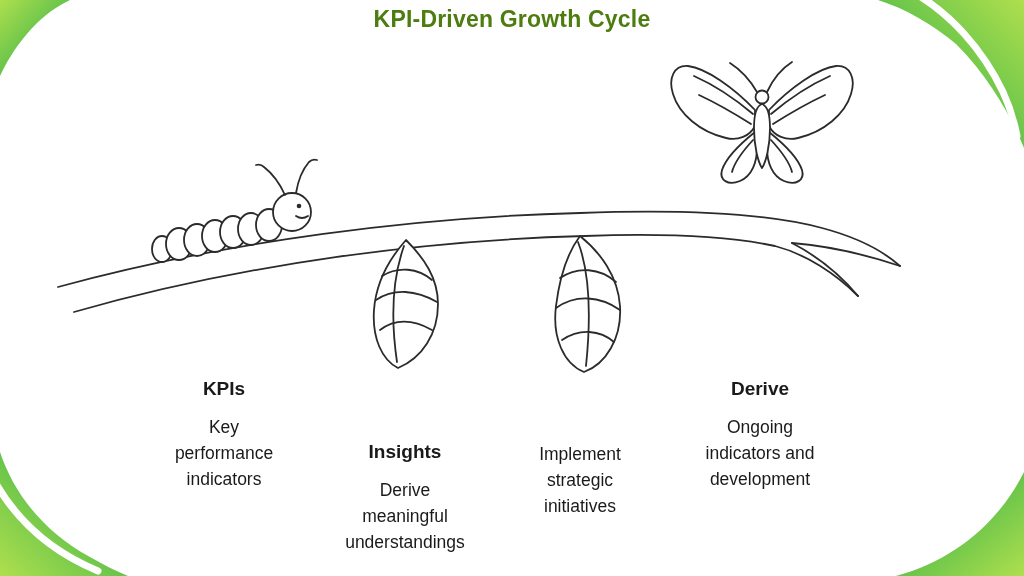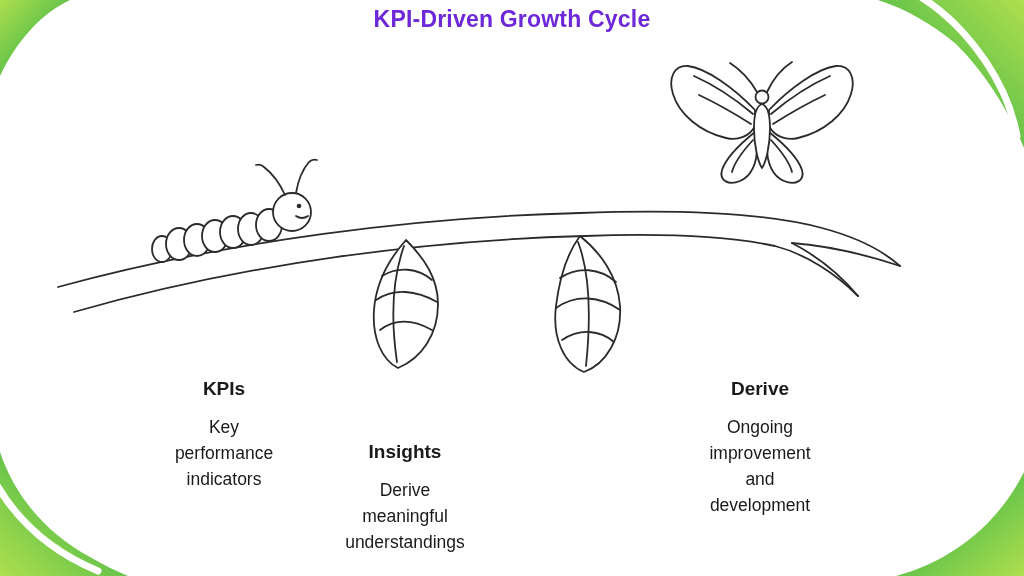--- a/index.html
+++ b/index.html
@@ -5,21 +5,21 @@
   html,body { margin:0; padding:0; background:#ffffff; }
   .slide {
     position:relative; width:1024px; height:576px;
     background:#ffffff; overflow:hidden;
     font-family:"Liberation Sans", sans-serif;
   }
   .art { position:absolute; left:0; top:0; width:1024px; height:576px; }
   .title {
     position:absolute; top:6px; left:0; width:100%;
     text-align:center; font-size:23px; font-weight:700;
-    color:#6d28d9; margin:0; letter-spacing:0.2px;
+    color:#4d7c0f; margin:0; letter-spacing:0.2px;
   }
   .stage { position:absolute; text-align:center; color:#1a1a1a; }
   .stage h3 { margin:0 0 14px 0; font-size:19px; font-weight:700; }
   .stage p  { margin:0; font-size:17.5px; line-height:26px; font-weight:400; }
   .s1 { left:165px; top:378px; width:118px; }
   .s2 { left:339px; top:441px; width:132px; }
   .s3 { left:518px; top:441px; width:124px; }
   .s4 { left:696px; top:378px; width:128px; }
 </style>
 </head>
@@ -125,20 +125,21 @@
     <h3>Insights</h3>
     <p>Derive meaningful understandings</p>
   </div>
 
   <div class="stage s1">
     <h3>KPIs</h3>
     <p>Key performance indicators</p>
   </div>
 
   <div class="stage s3">
+    <p>Implement strategic initiatives</p>
   </div>
 
   <div class="stage s4">
     <h3>Derive</h3>
-    <p>Ongoing improvement and development</p>
+    <p>Ongoing indicators and development</p>
   </div>
 
 </div>
 
 </body></html>

